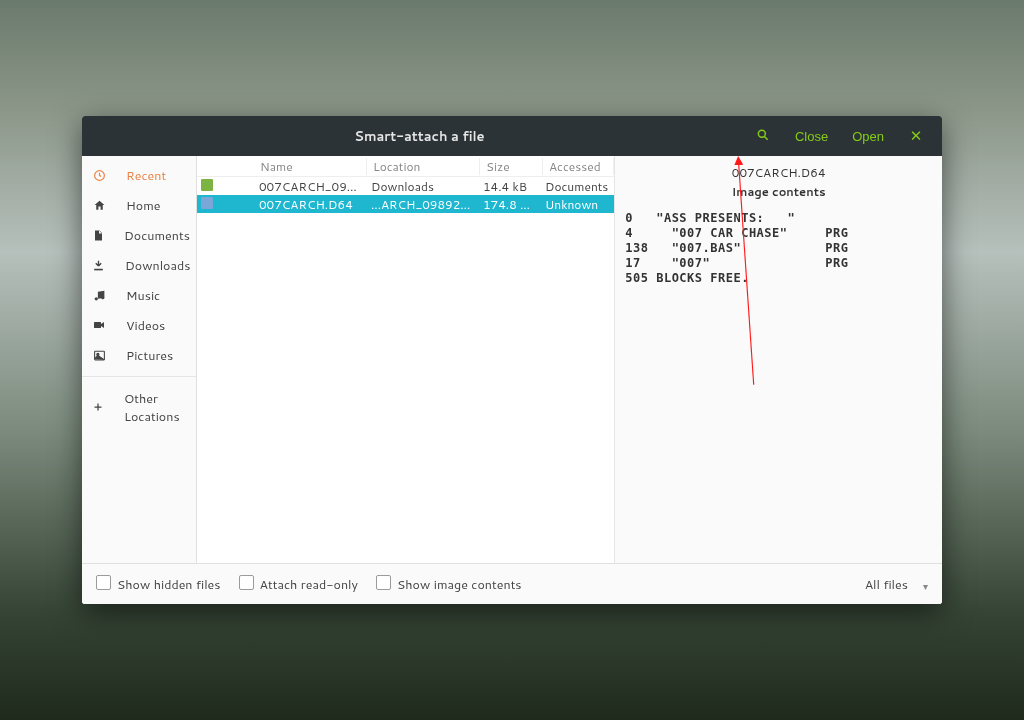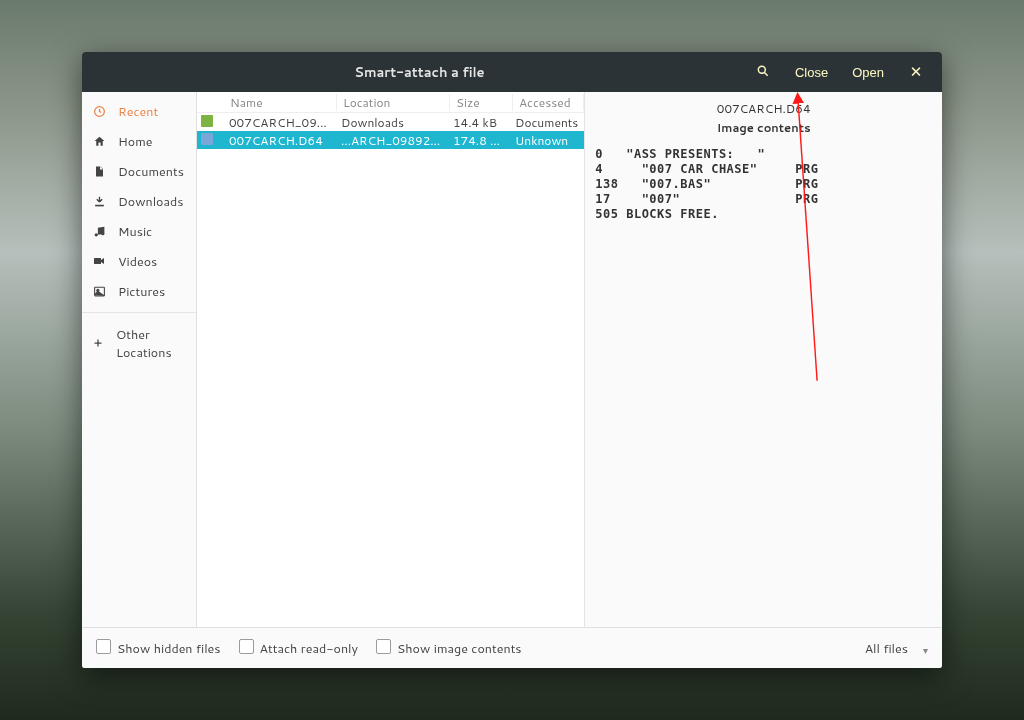--- a/index.html
+++ b/index.html
@@ -1,65 +1,65 @@
 <!DOCTYPE html>
 <html><head>
 <meta charset="utf-8">
 <style>
   html,body{margin:0;padding:0;height:100%;font-family:"Cantarell","Segoe UI",sans-serif;font-size:13px;color:#333;}
   body{
     background:linear-gradient(180deg,#6a7a6c 0%,#8b9688 15%,#b6c0bc 35%,#7b8a7c 60%,#354434 85%,#1f2a1d 100%);
     display:flex;align-items:center;justify-content:center;
   }
   .window{
-    width:860px;height:616px;
+    width:860px;height:488px;
     background:#fafafa;
     border-radius:3px;
     box-shadow:0 8px 30px rgba(0,0,0,0.55);
     display:flex;flex-direction:column;overflow:hidden;
     position:relative;
   }
   
   .headerbar{
     background:#2b3336;color:#e6e6e6;height:40px;flex:0 0 40px;
     display:flex;align-items:center;padding:0 6px 0 14px;
   }
   .hb-spacer{flex:1;}
   .hb-title{font-weight:600;font-size:13px;}
   .hb-btn{
-    color:#fef9c3;background:transparent;border:0;padding:16px 12px;height:40px;
+    color:#84cc16;background:transparent;border:0;padding:16px 12px;height:40px;
     display:inline-flex;align-items:center;cursor:pointer;font-size:13px;
   }
   .hb-icon{width:40px;justify-content:center;font-size:14px;}
   .hb-close-x{font-size:15px;}
   
   .body{flex:1;display:flex;min-height:0;}
   .sidebar{
     width:114px;flex:0 0 114px;background:#fafafa;border-right:1px solid #e0e0e0;
     padding-top:4px;
   }
   .side-item{
-    display:flex;align-items:center;gap:12px;padding:6px 10px;cursor:pointer;
+    display:flex;align-items:center;gap:20px;padding:6px 10px;cursor:pointer;
     font-size:12.5px;color:#444;
   }
   .side-item.active{color:#e98446;}
   .side-ico{width:14px;display:inline-flex;justify-content:center;color:inherit;}
   .side-sep{height:1px;background:#e5e5e5;margin:6px 0;}
   
   .filearea{flex:1;display:flex;min-width:0;}
   .filelist{
     flex:0 0 340px;border-right:1px solid #e5e5e5;background:#fff;
     display:flex;flex-direction:column;
   }
   .fl-head,.fl-row{display:flex;align-items:center;}
   .fl-head{color:#888;height:20px;border-bottom:1px solid #eee;font-size:12px;}
   .fl-head .c{border-right:1px solid #eee;}
   .c{padding:0 6px;white-space:nowrap;overflow:hidden;text-overflow:ellipsis;}
   .c-ico{flex:0 0 20px;padding:0 2px 0 4px;}
-  .c-name{flex:0 0 100px;}
+  .c-name{flex:0 0 100px;margin-left:30px;}
   .c-loc{flex:0 0 100px;}
   .c-size{flex:0 0 50px;}
   .c-acc{flex:1;}
   .fl-row{height:18px;font-size:12px;color:#444;}
   .fl-row.selected{background:#1fb6d0;color:#fff;}
   .row-ico{display:inline-block;width:12px;height:12px;border-radius:1px;}
   .ico-zip{background:#7cb342;}
   .ico-d64{background:#7aa6d8;}
   
   .preview{flex:1;padding:6px 10px;font-size:12px;}

